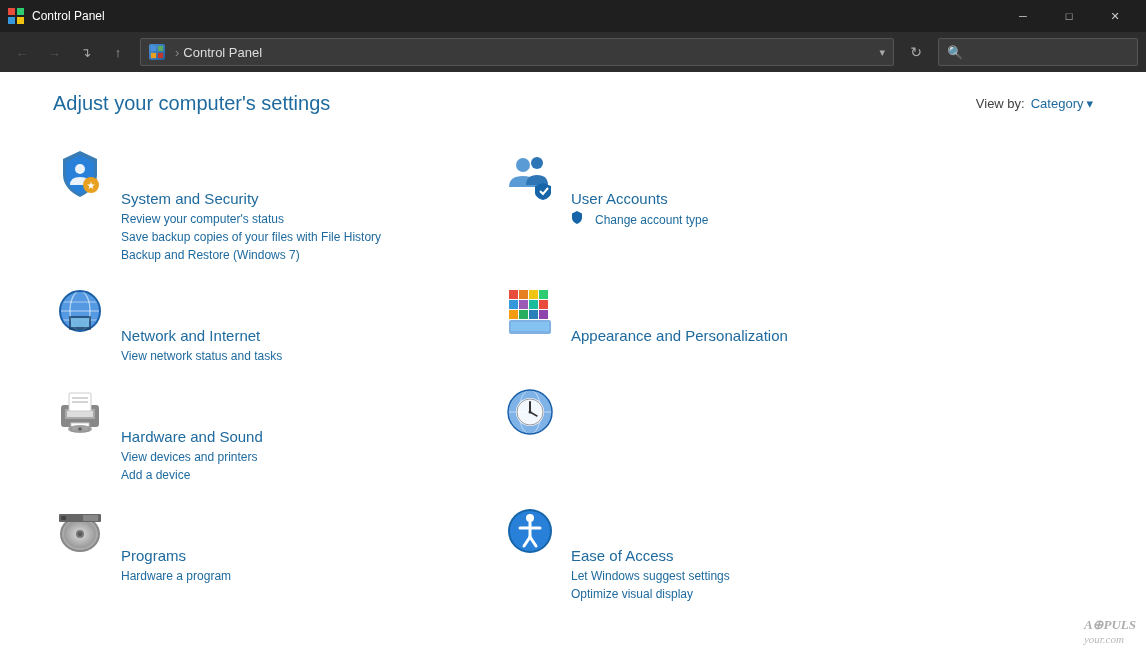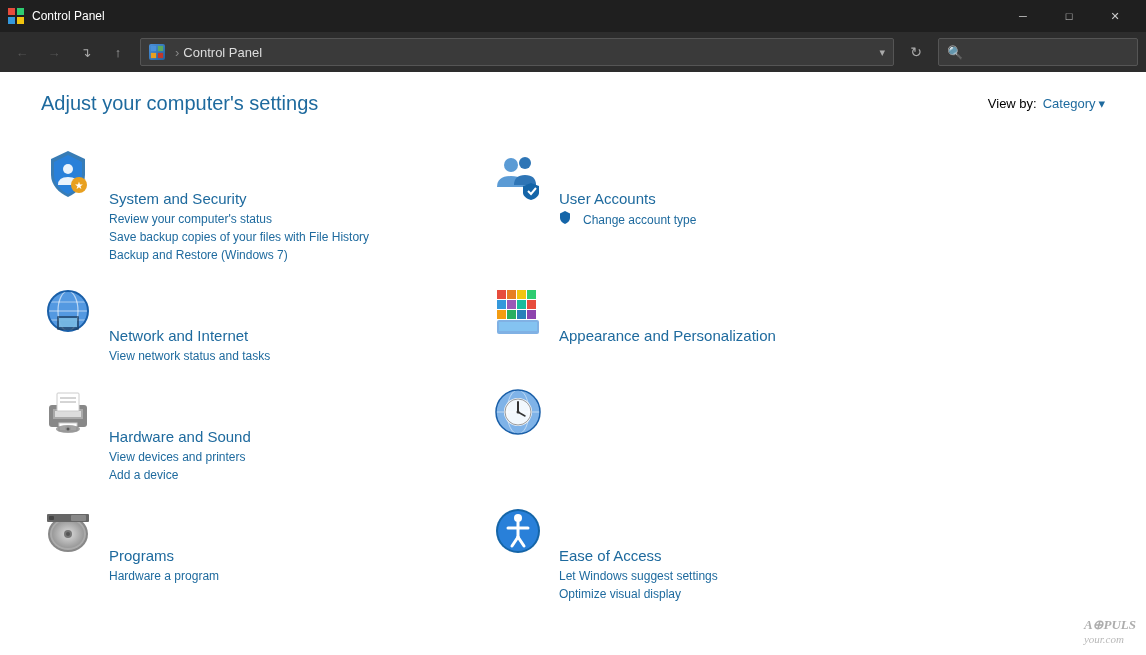--- a/index.html
+++ b/index.html
@@ -145,21 +145,21 @@
     .main-content {
       height: calc(655px - 32px - 40px);
       background: #fff;
       display: flex;
       flex-direction: column;
     }
 
     
     .content-area {
       flex: 1;
-      padding: 20px 41px;
+      padding: 20px 53px;
       overflow: auto;
     }
 
     .page-header {
       display: flex;
       justify-content: space-between;
       align-items: center;
       margin-bottom: 24px;
     }
     .page-title {
@@ -167,21 +167,21 @@
       font-size: 20px;
       font-weight: 300;
     }
     .view-by {
       display: flex;
       align-items: center;
       gap: 6px;
       font-size: 13px;
       color: #333;
     }
-    .view-by-label { color: #000000; margin-left: 16px; }
+    .view-by-label { color: #404040; margin-left: 16px; }
     .view-by-value {
       color: #1e6a9e;
       cursor: pointer;
       display: flex;
       align-items: center;
       gap: 3px;
     }
 
     
     .categories-grid {

